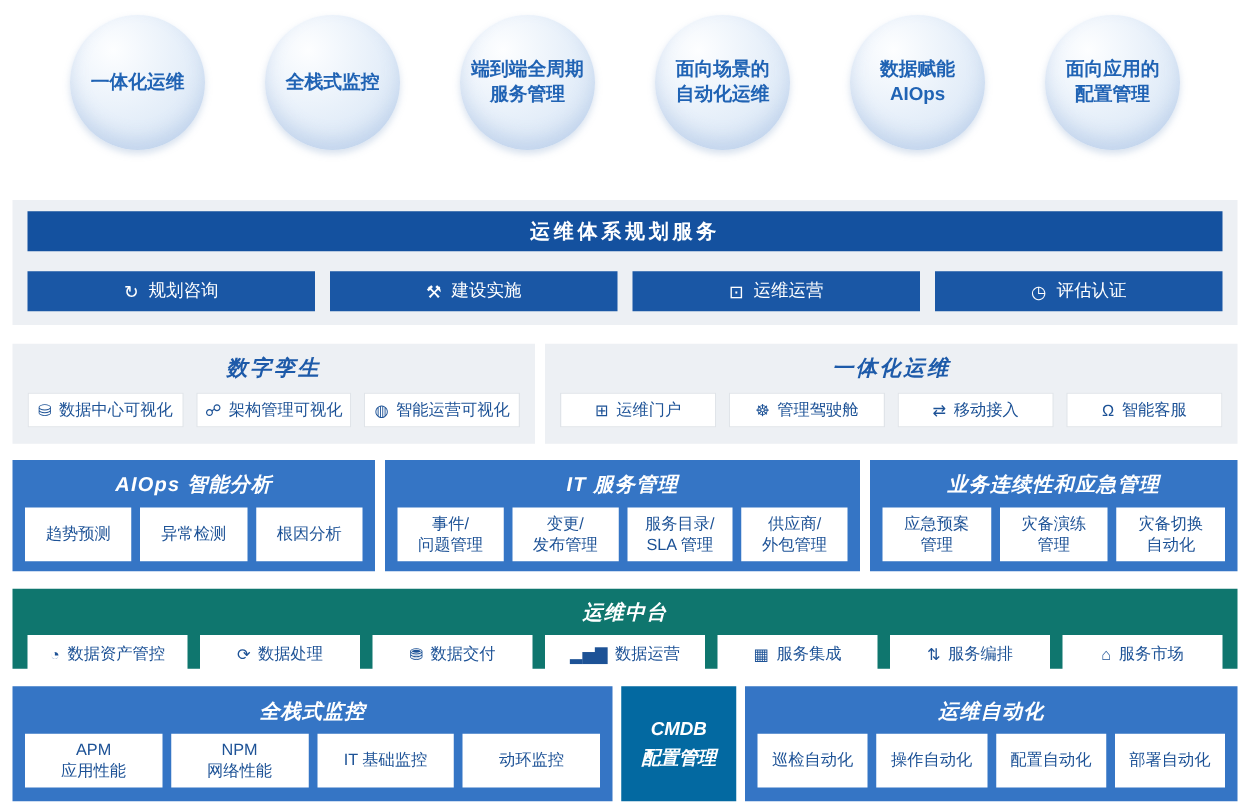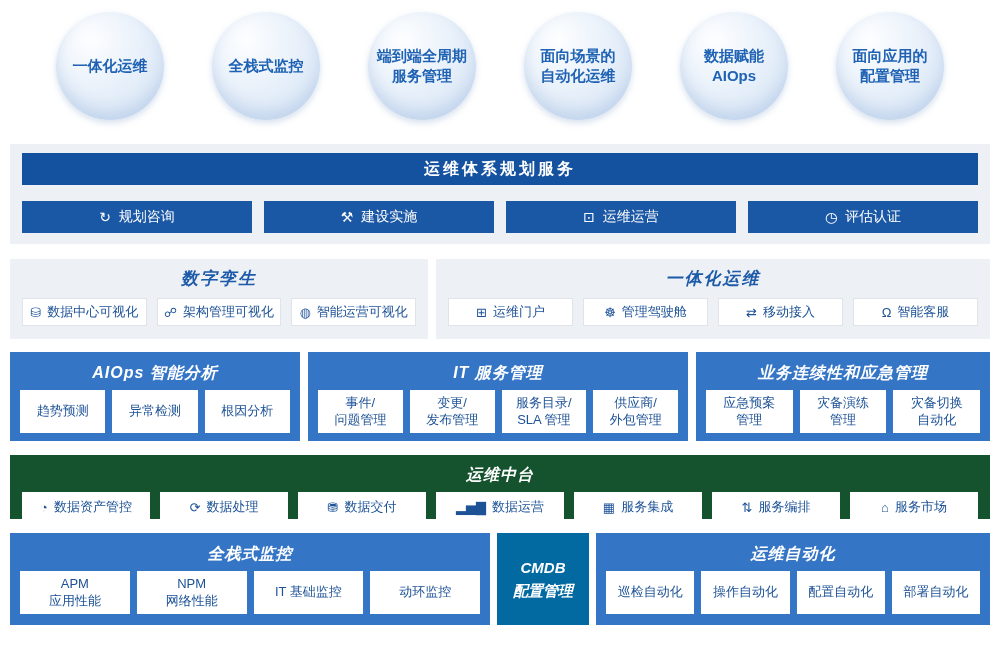--- a/index.html
+++ b/index.html
@@ -19,21 +19,21 @@
     background:radial-gradient(circle at 32% 26%, #fdfeff 0%, #e9f1fa 45%, #d2e2f4 100%);
     box-shadow:0 3px 6px rgba(140,168,205,.35), inset 0 -9px 14px rgba(140,170,215,.30);
     display:flex; align-items:center; justify-content:center;
   }
   .badge span {
     color:#2063b4; font-weight:700; font-size:15px; line-height:1.35;
     text-align:center; white-space:pre-line;
   }
 
   
-  .sec-planning { margin:24px 10px 0; background:#edf0f4; padding:9px 12px 12px; height:100px; }
+  .sec-planning { margin:40px 10px 0; background:#edf0f4; padding:9px 12px 12px; height:100px; }
   .plan-header {
     height:32px; background:#14519f; color:#fff; font-weight:700; font-size:16px;
     letter-spacing:3px; display:flex; align-items:center; justify-content:center;
   }
   .plan-items { display:flex; gap:12px; margin-top:16px; }
   .btn-dark {
     flex:1; height:32px; background:#1a57a5; color:#fff; font-size:14px;
     display:flex; align-items:center; justify-content:center; gap:8px;
   }
   .btn-dark .ic { font-size:14px; line-height:1; }
@@ -68,21 +68,21 @@
     display:flex; align-items:center; justify-content:center;
     text-align:center; white-space:pre-line;
   }
   .row3 .panel { height:89px; }
   .row3 .wbtn { height:43px; }
   .p-aiops { width:290px; }
   .p-itsm  { width:380px; }
   .p-bcm   { flex:1; }
 
   
-  .sec-platform { margin:14px 10px 0; background:#14532d; padding:7px 12px 10px; height:64px; }
+  .sec-platform { margin:14px 10px 0; background:#0f766e; padding:7px 12px 10px; height:64px; }
   .plat-items { display:flex; gap:10px; margin-top:5px; }
   .plat-items .chip { height:30px; border:none; }
 
   
   .row5 { display:flex; gap:7px; margin:14px 10px 0; }
   .row5 .panel { height:92px; padding:8px 10px 11px; }
   .p-monitor { width:480px; }
   .p-cmdb {
     width:92px; height:92px; background:#0369a1;
     display:flex; align-items:center; justify-content:center;

